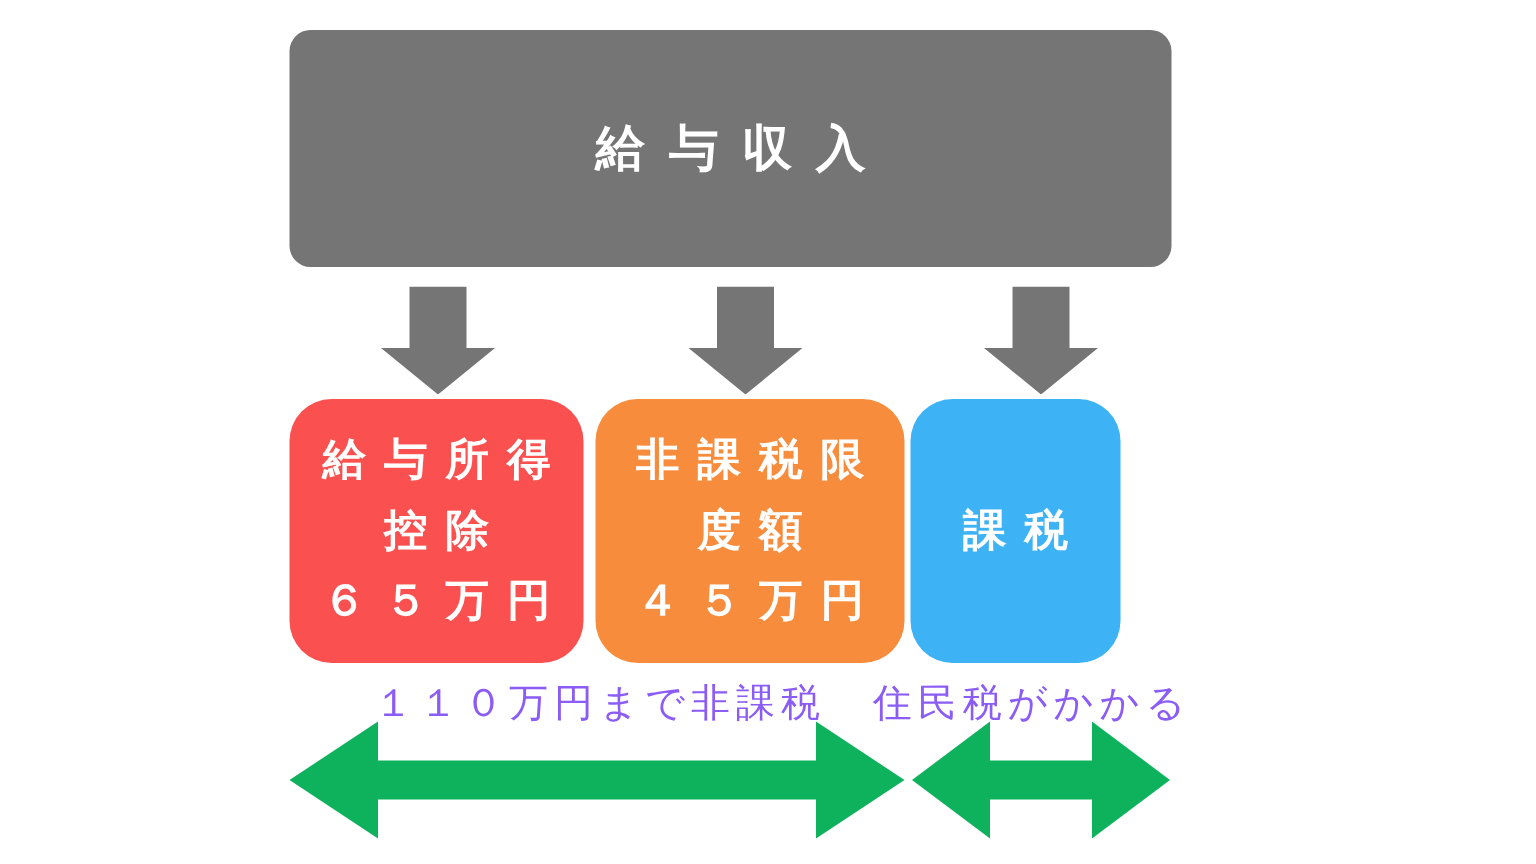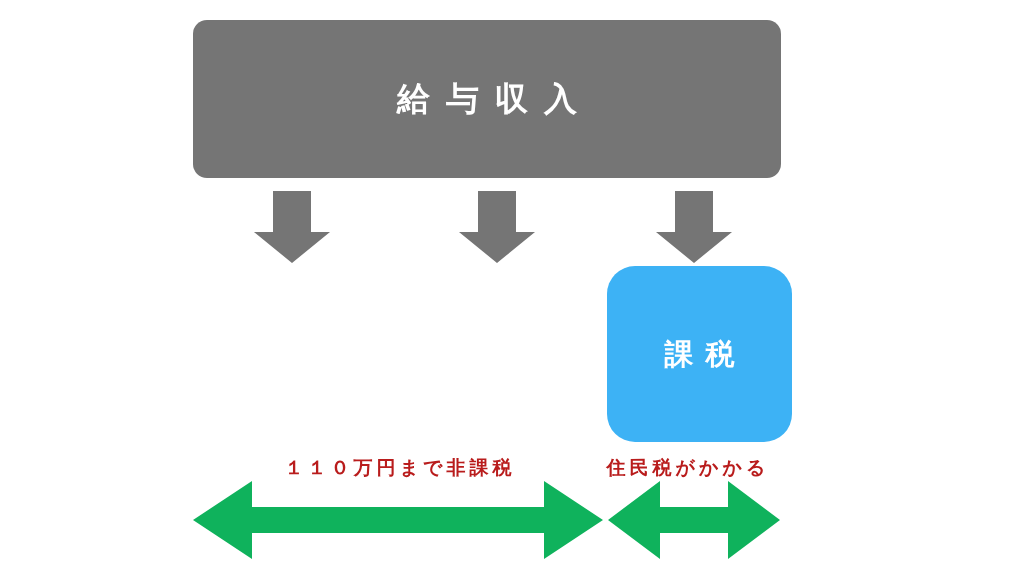--- a/index.html
+++ b/index.html
@@ -49,43 +49,42 @@
   
   .color-box {
     top: 266px;
     height: 176px;
     border-radius: 28px;
     display: flex; flex-direction: column;
     align-items: center; justify-content: center;
   }
   .box-red    { left: 193px; width: 196px; }
   .box-orange { left: 397px; width: 206px; }
-  .box-blue   { left: 607px; width: 185px; gap: 40px; }
+  .box-blue   { left: 607px; width: 140px; gap: 40px; }
   .color-box .line {
     color: #ffffff;
     font-size: 29px;
     font-weight: bold;
     line-height: 47px;
     letter-spacing: 12px;
     text-indent: 12px;
     white-space: nowrap;
     text-align: center;
   }
 
   
   .caption {
     top: 452px;
     height: 32px;
     display: flex; align-items: center; justify-content: center;
-    color: #b91c1c;
-    font-size: 19px;
+    color: #8b5cf6;
+    font-size: 26px;
     letter-spacing: 4px;
     text-indent: 4px;
     white-space: nowrap;
-    font-weight: bold;
   }
   .caption-left  { left: 193px; width: 410px; }
   .caption-right { left: 536px; width: 300px; }
 
   
   .green-arrow { top: 481px; height: 78px; }
   .green-arrow svg { display: block; width: 100%; height: 100%; }
   .green-arrow-long  { left: 193px; width: 410px; }
   .green-arrow-short { left: 608px; width: 172px; }
 </style>
@@ -107,21 +106,31 @@
     <svg viewBox="0 0 76 72" preserveAspectRatio="none" aria-hidden="true">
       <polygon points="19,0 57,0 57,41 76,41 38,72 0,41 19,41" fill="#757575"></polygon>
     </svg>
   </div>
   <div class="abs down-arrow down-arrow-3">
     <svg viewBox="0 0 76 72" preserveAspectRatio="none" aria-hidden="true">
       <polygon points="19,0 57,0 57,41 76,41 38,72 0,41 19,41" fill="#757575"></polygon>
     </svg>
   </div>
 
+  <div class="abs color-box box-red" style="background-color: rgb(250, 81, 80);">
+    <span class="line">給与所得</span>
+    <span class="line">控除</span>
+    <span class="line">６５万円</span>
+  </div>
 
+  <div class="abs color-box box-orange" style="background-color: rgb(248, 140, 61);">
+    <span class="line">非課税限</span>
+    <span class="line">度額</span>
+    <span class="line">４５万円</span>
+  </div>
 
   <div class="abs color-box box-blue" style="background-color: rgb(61, 178, 245);">
     <span class="line">課税</span>
   </div>
 
   <div class="abs caption caption-left">１１０万円まで非課税</div>
   <div class="abs caption caption-right">住民税がかかる</div>
 
   <div class="abs green-arrow green-arrow-long">
     <svg viewBox="0 0 410 78" preserveAspectRatio="none" aria-hidden="true">

